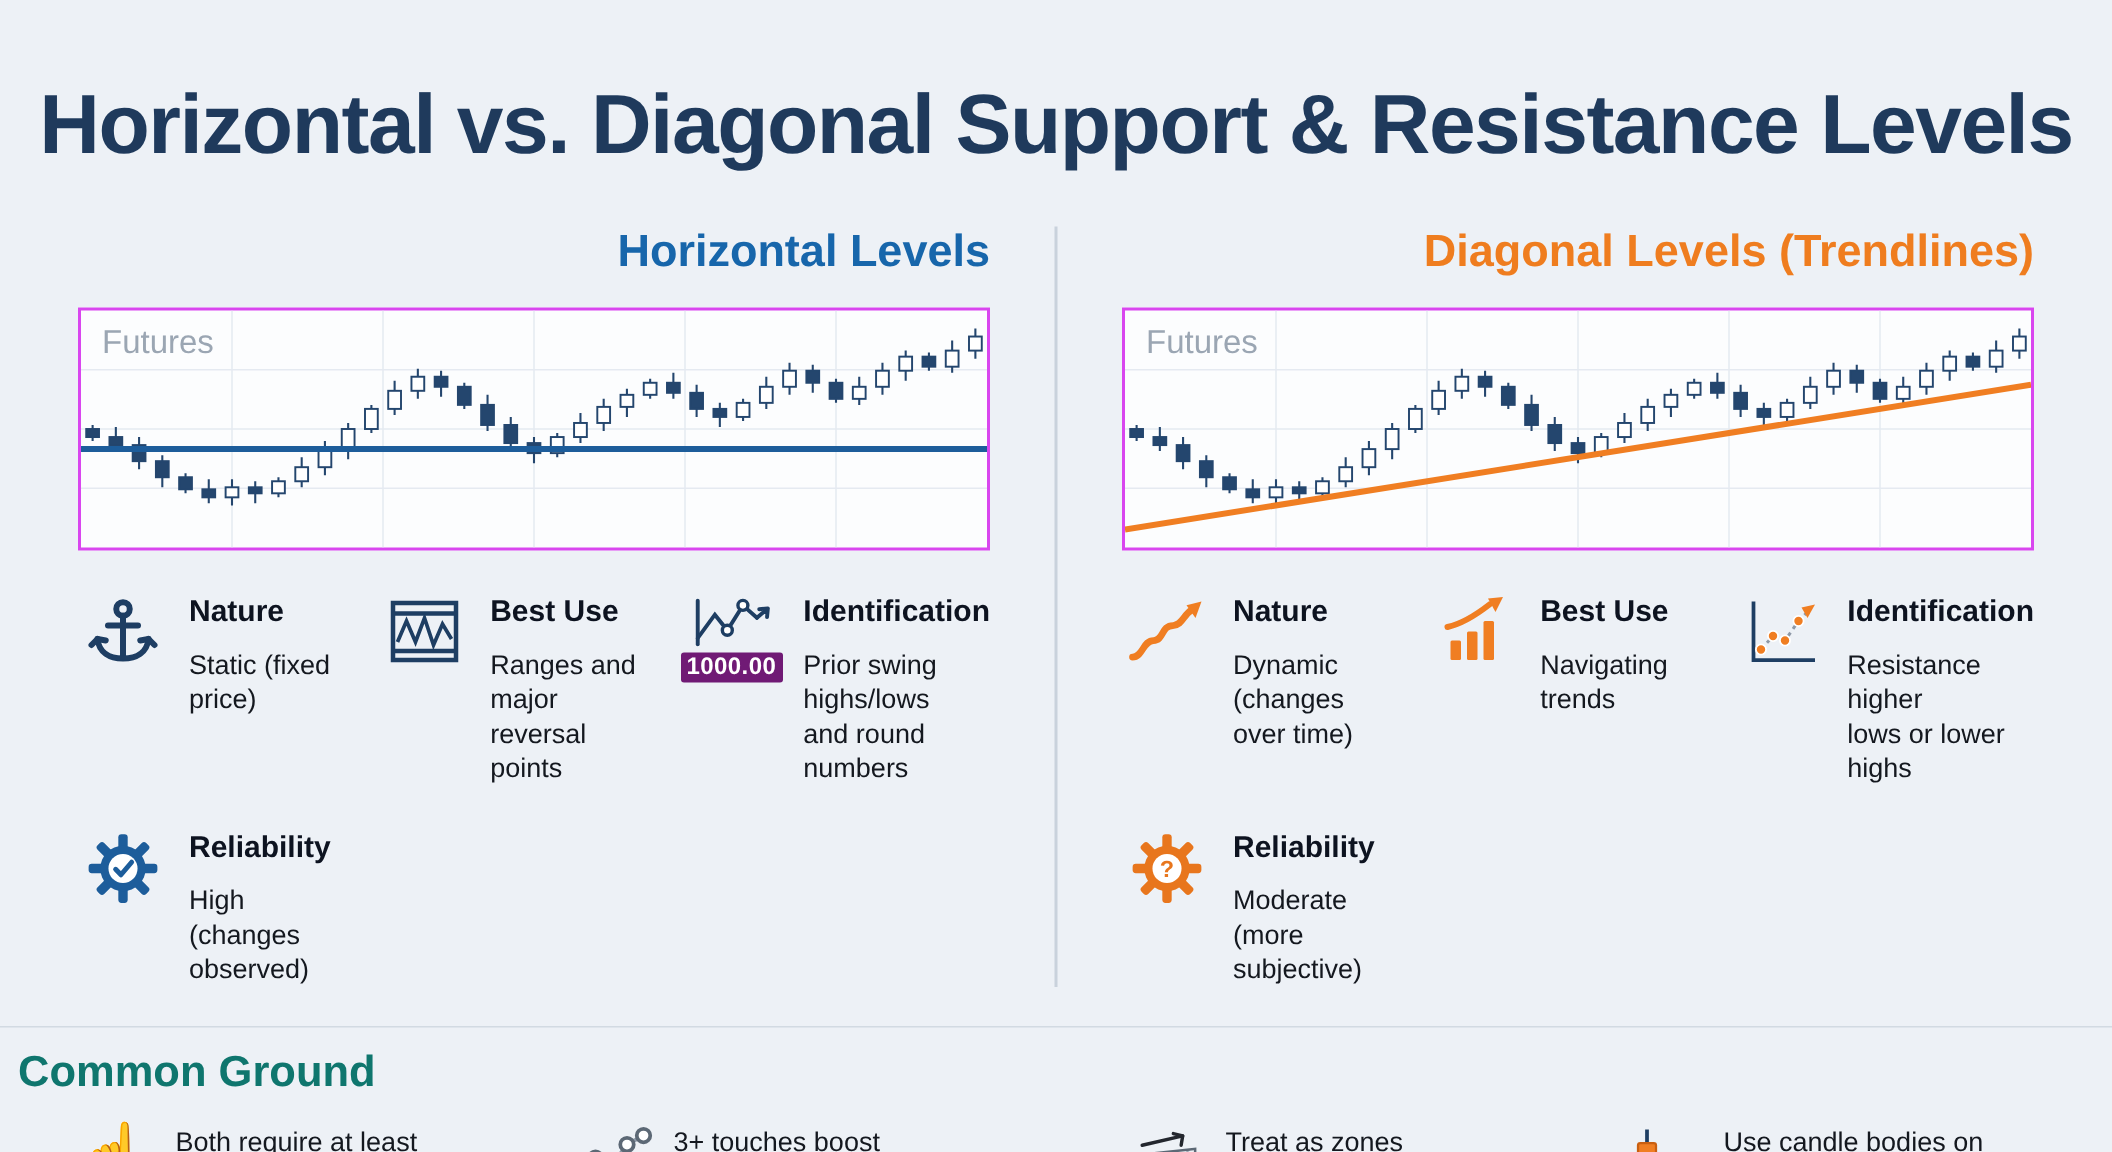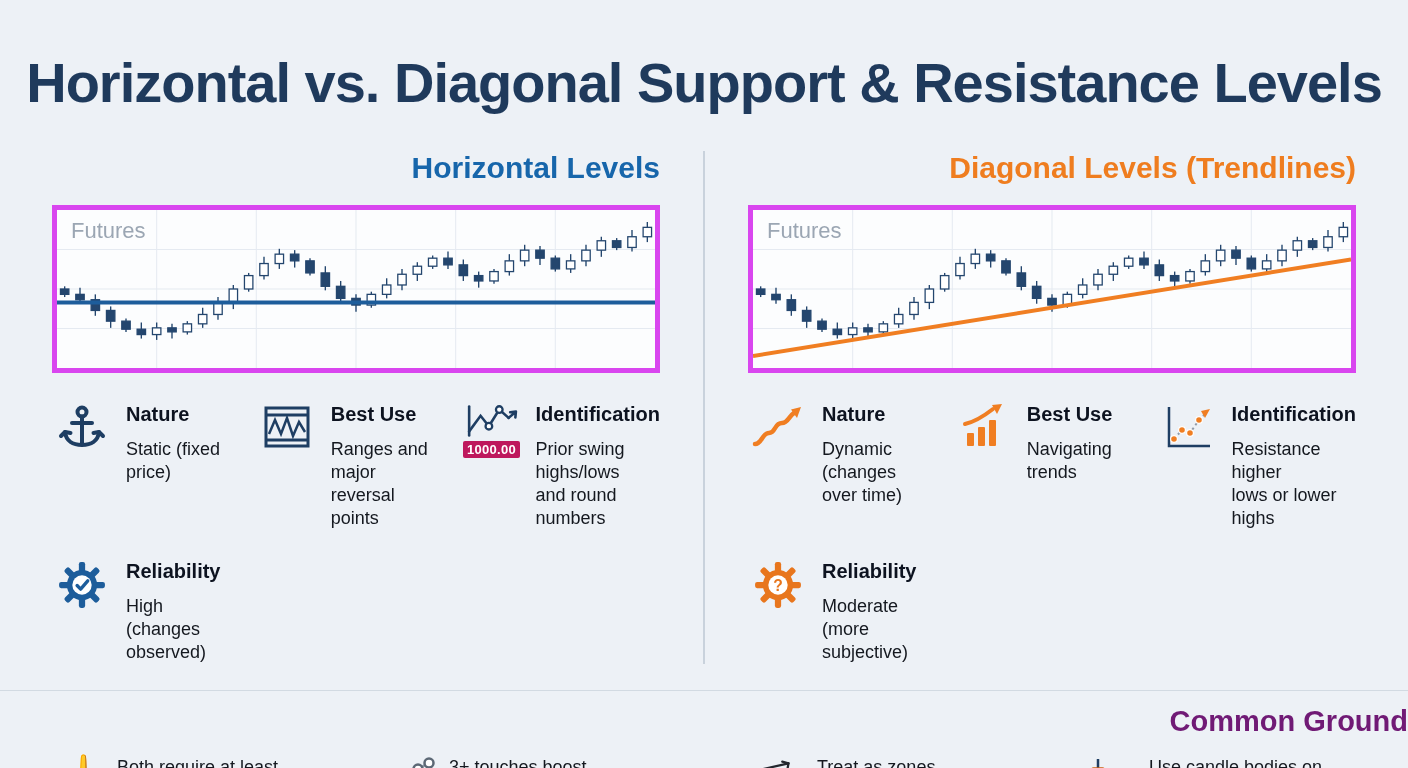--- a/index.html
+++ b/index.html
@@ -16,44 +16,44 @@
     color:#1f3a5c;
   }
   .columns{display:flex;margin:36px 52px 0;align-items:stretch;}
   .col{flex:1;min-width:0;}
   .col-heading{margin:0 0 20px;text-align:right;font-size:30px;font-weight:700;}
   .col-heading.blue{color:#1766ab;}
   .col-heading.orange{color:#ef7d1f;}
   .vdivider{width:2px;background:#c9d2dc;margin:0 43px;}
   .chart-panel{
     position:relative;height:158px;
-    background:#fcfdfe;border:5px solid #d946ef;
+    background:#fcfdfe;border:2px solid #d946ef;
   }
   .chart-label{
     position:absolute;top:8px;left:14px;z-index:2;
     font-size:22px;color:#9ba6b3;
   }
   .chart-svg{display:block;width:100%;height:100%;}
   .features{
     display:grid;grid-template-columns:1fr 1fr 1fr;
     column-gap:14px;row-gap:30px;margin-top:30px;
   }
   .feature{display:flex;gap:14px;align-items:flex-start;}
   .ficon{flex:0 0 60px;display:flex;flex-direction:column;align-items:center;}
   .ftitle{font-size:20px;font-weight:700;color:#0d1320;margin-bottom:3px;}
   .fdesc{font-size:18px;line-height:1.28;max-width:215px;white-space:pre-line;margin-top:12px;}
   .pricetag{
-    margin-top:2px;background:#be185d;color:#fff;
-    font-size:13px;font-weight:700;letter-spacing:.3px;
+    margin-top:2px;background:#701a75;color:#fff;
+    font-size:16px;font-weight:700;letter-spacing:.3px;
     padding:1px 4px;border-radius:2px;
   }
   .hdivider{border-top:1px solid #d2dae2;margin-top:26px;}
   .common-heading{
-    margin:14px 0 18px;text-align:right;
-    font-size:29px;font-weight:700;color:#701a75;
+    margin:14px 0 18px;text-align:left;
+    font-size:29px;font-weight:700;color:#0f766e;padding-left:12px;
   }
   .common-row{
     display:grid;grid-template-columns:332px 368px 332px auto;
     padding:0 0 0 48px;
   }
   .citem{display:flex;gap:13px;align-items:flex-start;}
   .cicon{flex:0 0 56px;display:flex;justify-content:center;}
   .ctext{font-size:18px;line-height:1.3;max-width:232px;white-space:pre-line;}
   .glyph-icon{font-size:40px;line-height:1;color:#1e3e63;}
   svg text{font-family:inherit;}

